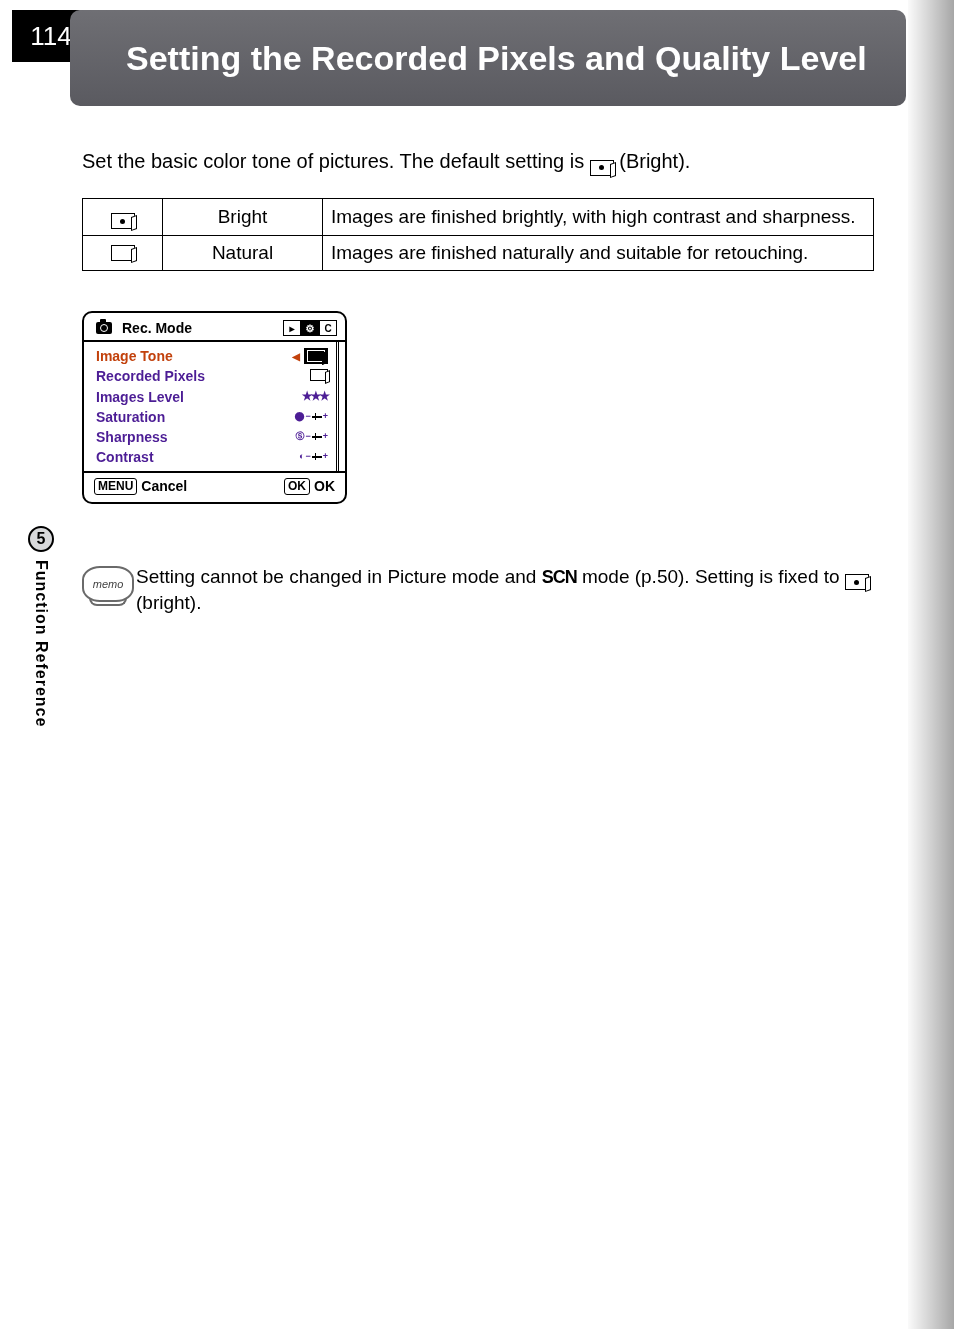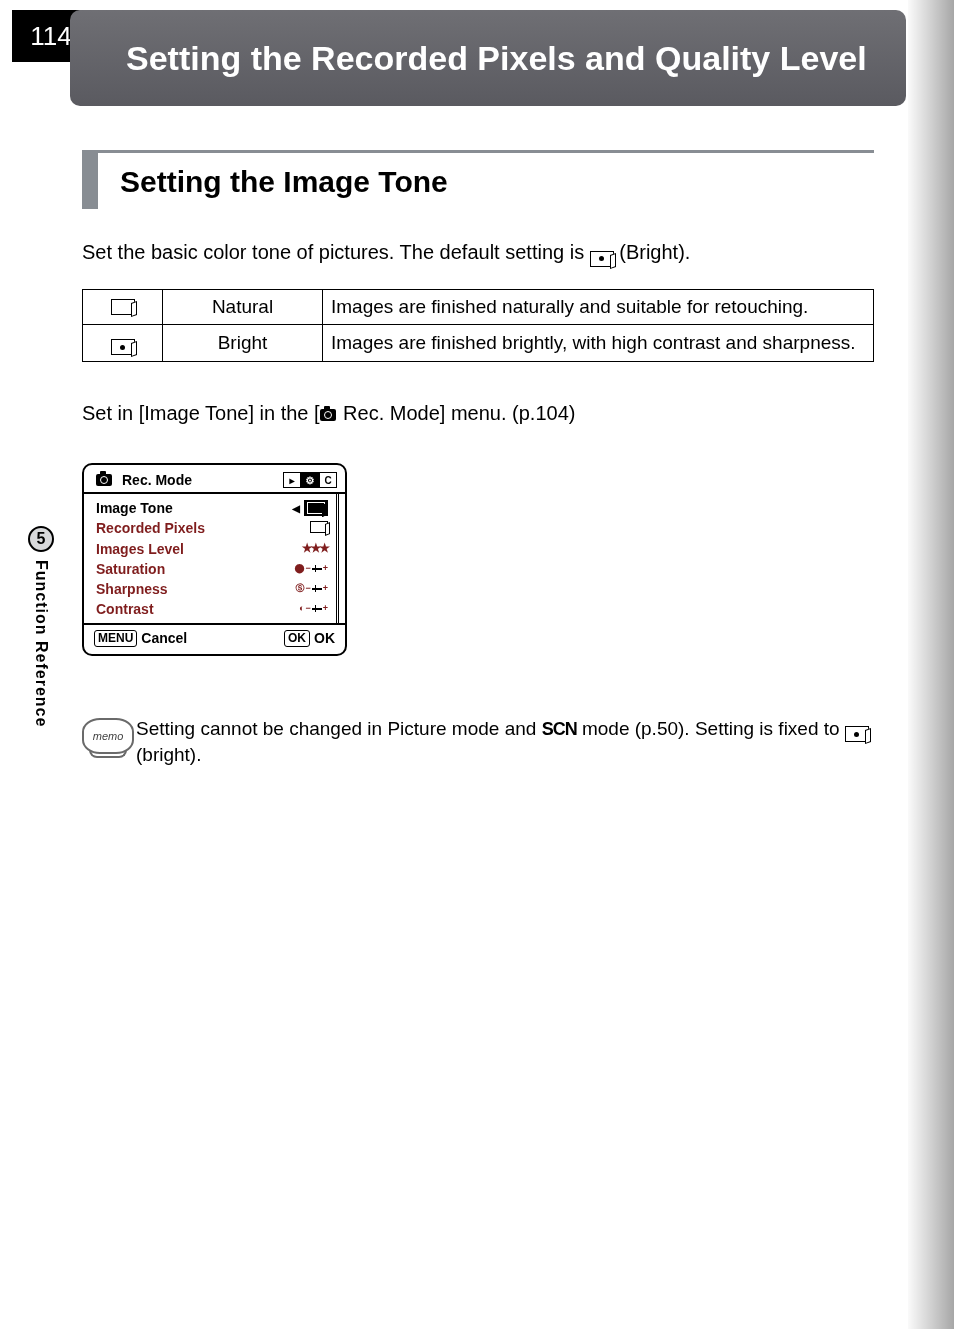--- a/index.html
+++ b/index.html
@@ -121,25 +121,25 @@
   .menu-body-inner {
     margin: 0 6px;
     border-right: 3px double #000;
     padding: 4px 8px 4px 6px;
   }
   .menu-row {
     display: flex;
     justify-content: space-between;
     align-items: center;
     font-weight: bold;
-    color: #7f1d1d;
+    color: #4c1d95;
     padding: 1px 0;
   }
   .menu-row.highlight {
-    color: #000000;
+    color: #c2410c;
   }
   .menu-row.highlight .value-box {
     display: inline-flex;
     align-items: center;
     gap: 4px;
   }
   .value-box .sel {
     background: #000; color: #fff; padding: 0 3px;
     display: inline-flex; align-items: center; justify-content: center;
     height: 16px;
@@ -320,54 +320,50 @@
   <h1>Setting the Recorded Pixels and Quality Level</h1>
 </div>
 
 <div class="side-tab">
   <div class="num">5</div>
   <div class="vtext">Function Reference</div>
 </div>
 
 <div class="content">
 
-  <h2 class="section-heading">Setting the Image Tone</h2>
 
   <p class="intro">
     <span>Set the basic color tone of pictures. The default setting is </span>
     <span class="inline-icon bright">
         <span class="dot"></span>
       </span>
     <span> (Bright).</span>
   </p>
 
   <table class="table">
     <tbody>
         <tr>
-      <td class="c-icon">
-        <span class="inline-icon natural"></span>
-      </td>
-      <td class="c-label">Natural</td>
-      <td>Images are finished naturally and suitable for retouching.</td>
-    </tr>
-    <tr>
       <td class="c-icon">
         <span class="inline-icon bright">
               <span class="dot"></span>
             </span>
       </td>
       <td class="c-label">Bright</td>
       <td>Images are finished brightly, with high contrast and sharpness.</td>
     </tr>
+    <tr>
+      <td class="c-icon">
+        <span class="inline-icon natural"></span>
+      </td>
+      <td class="c-label">Natural</td>
+      <td>Images are finished naturally and suitable for retouching.</td>
+    </tr>
   </tbody>
     </table>
 
-  <p class="setin-line">
-    <span>Set in [Image Tone] in the [</span><span class="cam-icon"></span><span> Rec. Mode] menu. (p.104)</span>
-  </p>
 
   <div class="menu-box">
     <div class="menu-title-row">
       <span class="menu-title">
         <span class="cam-icon"></span>
         <span>Rec. Mode</span>
       </span>
       <span class="tab-icons">
         <span>▸</span>
         <span class="active">⚙</span>

